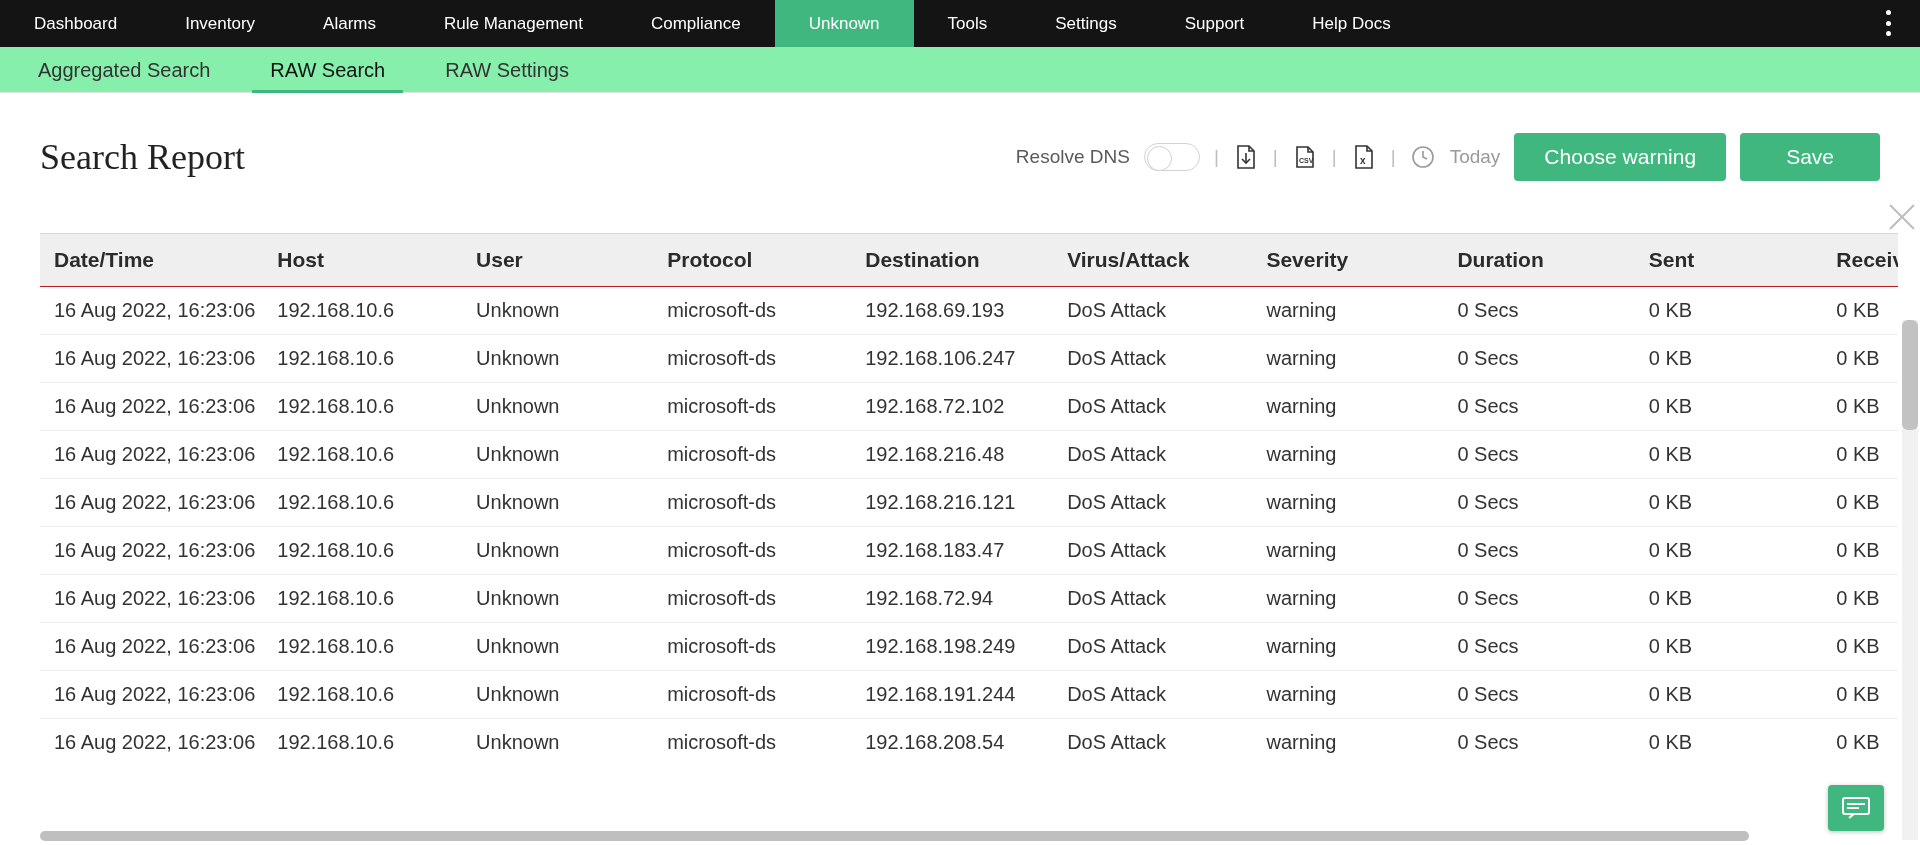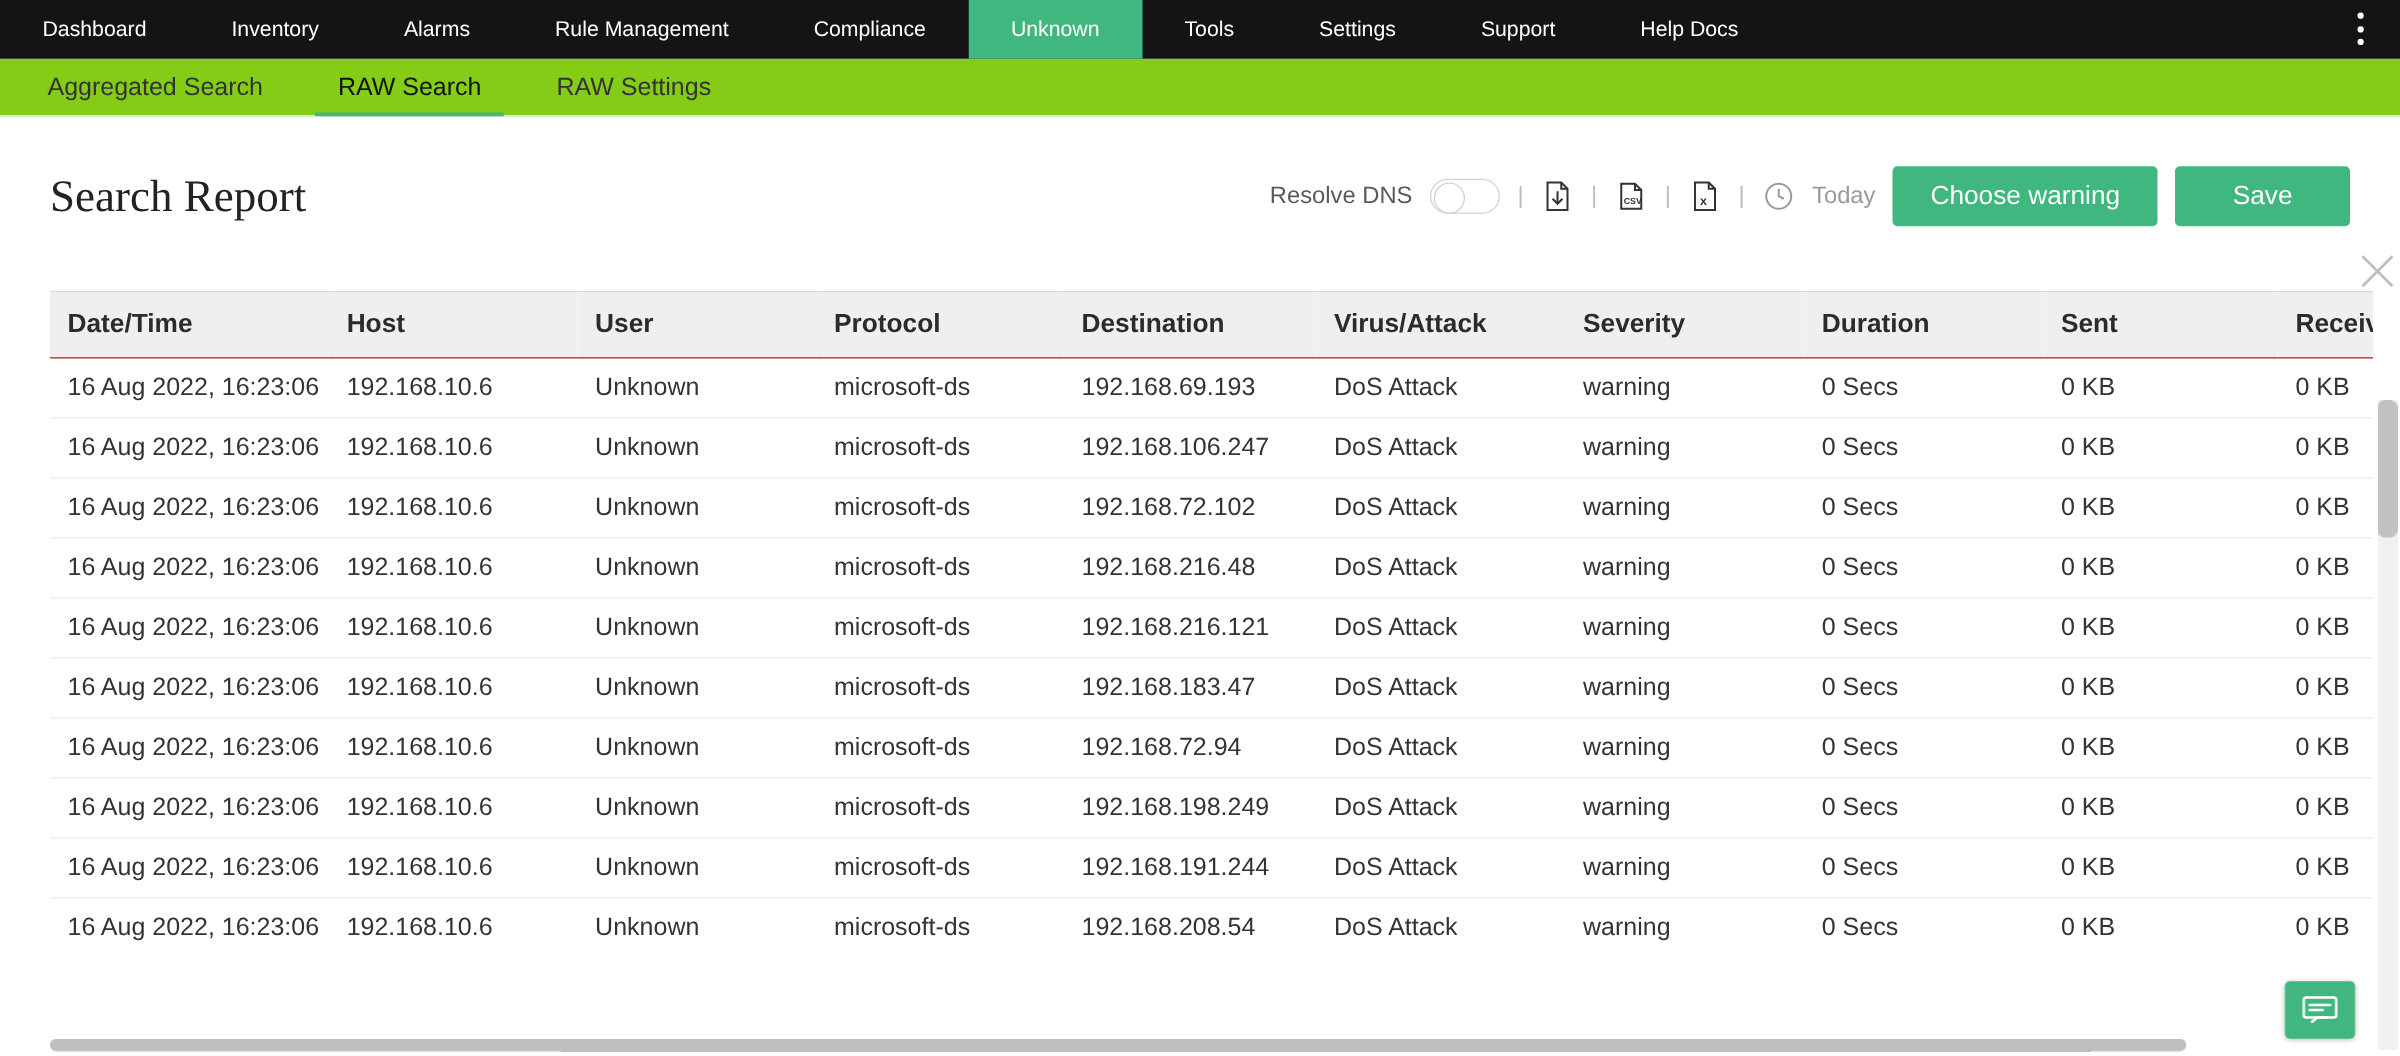--- a/index.html
+++ b/index.html
@@ -4,21 +4,21 @@
 <style>
   * { box-sizing: border-box; margin: 0; padding: 0; }
   html,body { width:1920px; height:845px; font-family: "Segoe UI", "Helvetica Neue", Arial, sans-serif; background:#fff; color:#2b2b2b; overflow:hidden;}
   
   .topnav { height:47px; background:#141414; display:flex; align-items:stretch; position:relative;}
   .topnav .item { color:#fff; font-size:17px; display:flex; align-items:center; padding:0 34px; cursor:pointer; white-space:nowrap;}
   .topnav .item.active { background:#3fb77f; }
   .topnav .kebab { position:absolute; right:22px; top:10px; width:20px; height:26px; display:flex; flex-direction:column; justify-content:space-between; align-items:center; cursor:pointer;}
   .topnav .kebab span{ width:5px; height:5px; border-radius:50%; background:#fff;}
   
-  .subnav { height:46px; background:#84cc16; border-bottom:1px solid #e2e2e2; display:flex; align-items:flex-end; padding-left:34px; gap:52px;}
+  .subnav { height:46px; background:#86efac; border-bottom:1px solid #e2e2e2; display:flex; align-items:flex-end; padding-left:34px; gap:52px;}
   .subnav .sitem{ font-size:20px; color:#333; padding:12px 4px 10px; cursor:pointer; position:relative;}
   .subnav .sitem.active{ color:#111; }
   .subnav .sitem.active::after{ content:""; position:absolute; left:-14px; right:-14px; bottom:-1px; height:3px; background:#3fb77f;}
   
   .pagehead { display:flex; align-items:center; justify-content:space-between; padding:40px 40px 0 40px;}
   .pagehead h1 { font-family: Georgia, "Times New Roman", serif; font-weight:400; font-size:36px; color:#222;}
   .tools { display:flex; align-items:center; gap:14px; color:#5a5a5a; font-size:19px;}
   .tools .sep{ color:#bdbdbd;}
   .toggle { width:56px; height:28px; border-radius:28px; border:1px solid #d3d3d3; background:#fff; position:relative; cursor:pointer;}
   .toggle::after{ content:""; position:absolute; left:2px; top:1.5px; width:23px; height:23px; border-radius:50%; background:#fff; border:1px solid #d0d0d0;}

